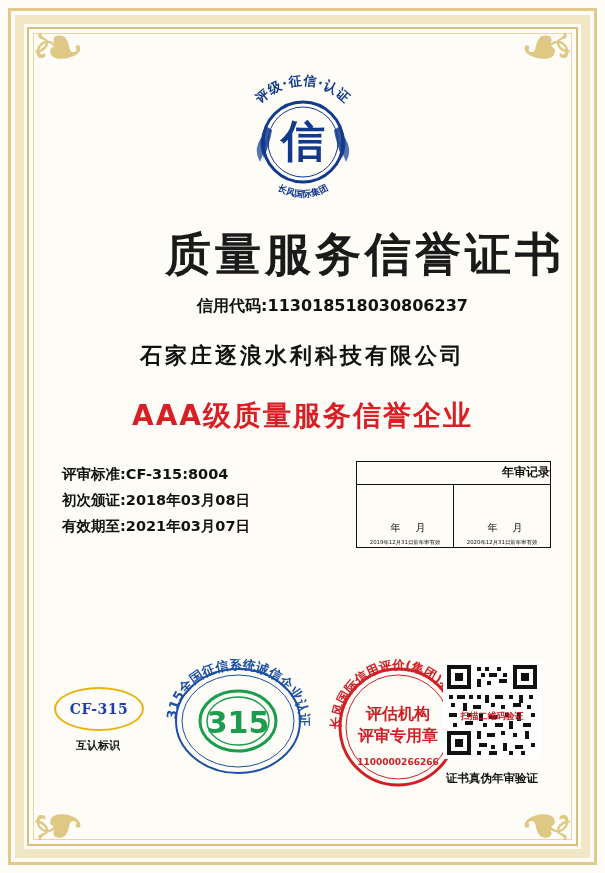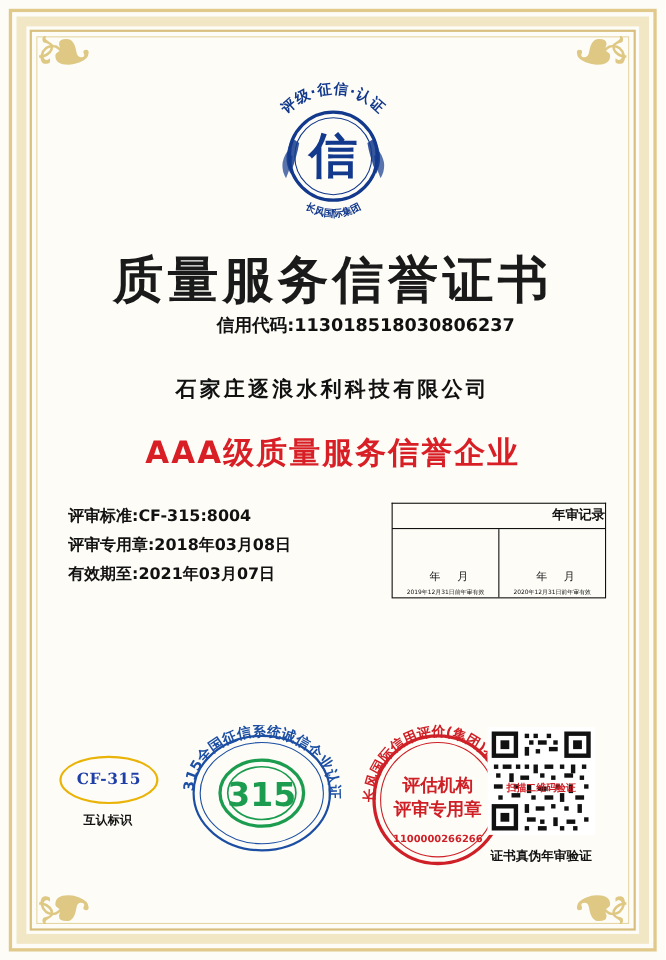--- a/index.html
+++ b/index.html
@@ -80,41 +80,42 @@
   .emblem {
     position: relative;
     width: 150px;
     height: 150px;
   }
   .emblem svg { display: block; }
 
   
   .main-title {
     margin-top: 10px;
-    text-align: center;
+    text-align: right;
     font-family: "DejaVu Sans", sans-serif;
     font-size: 46px;
     font-weight: bold;
     letter-spacing: 4px;
     color: #1a1a1a;
   }
   .credit-code {
+    margin-top: 10px;
     text-align: center;
     font-family: "DejaVu Sans", sans-serif;
     font-size: 16px;
     font-weight: bold;
     color: #111;
     letter-spacing: 0px;
     padding-left: 60px;
   }
   .company {
-    margin-top: 34px;
-    text-align: center;
-    font-family: "DejaVu Sans", sans-serif;
-    font-size: 19px;
+    margin-top: 24px;
+    text-align: center;
+    font-family: "DejaVu Sans", sans-serif;
+    font-size: 22px;
     font-weight: bold;
     letter-spacing: 3px;
     color: #111;
   }
   .grade {
     margin-top: 26px;
     text-align: center;
     font-family: "DejaVu Sans", sans-serif;
     font-size: 28px;
     font-weight: bold;
@@ -308,21 +309,21 @@
     <div class="company">石家庄逐浪水利科技有限公司</div>
 
     <div class="grade">AAA级质量服务信誉企业</div>
 
     <div class="mid-row">
       <div class="details">
         <div class="row">
           <span class="label">评审标准:</span><span>CF-315:8004</span>
         </div>
         <div class="row">
-          <span class="label">评审专用章:</span><span>2018年03月08日</span>
+          <span class="label">初次颁证:</span><span>2018年03月08日</span>
         </div>
         <div class="row">
           <span class="label">有效期至:</span><span>2021年03月07日</span>
         </div>
       </div>
 
       <div class="review">
         <div class="review-title">年审记录</div>
         <div class="review-body">
           <div class="review-cell">

